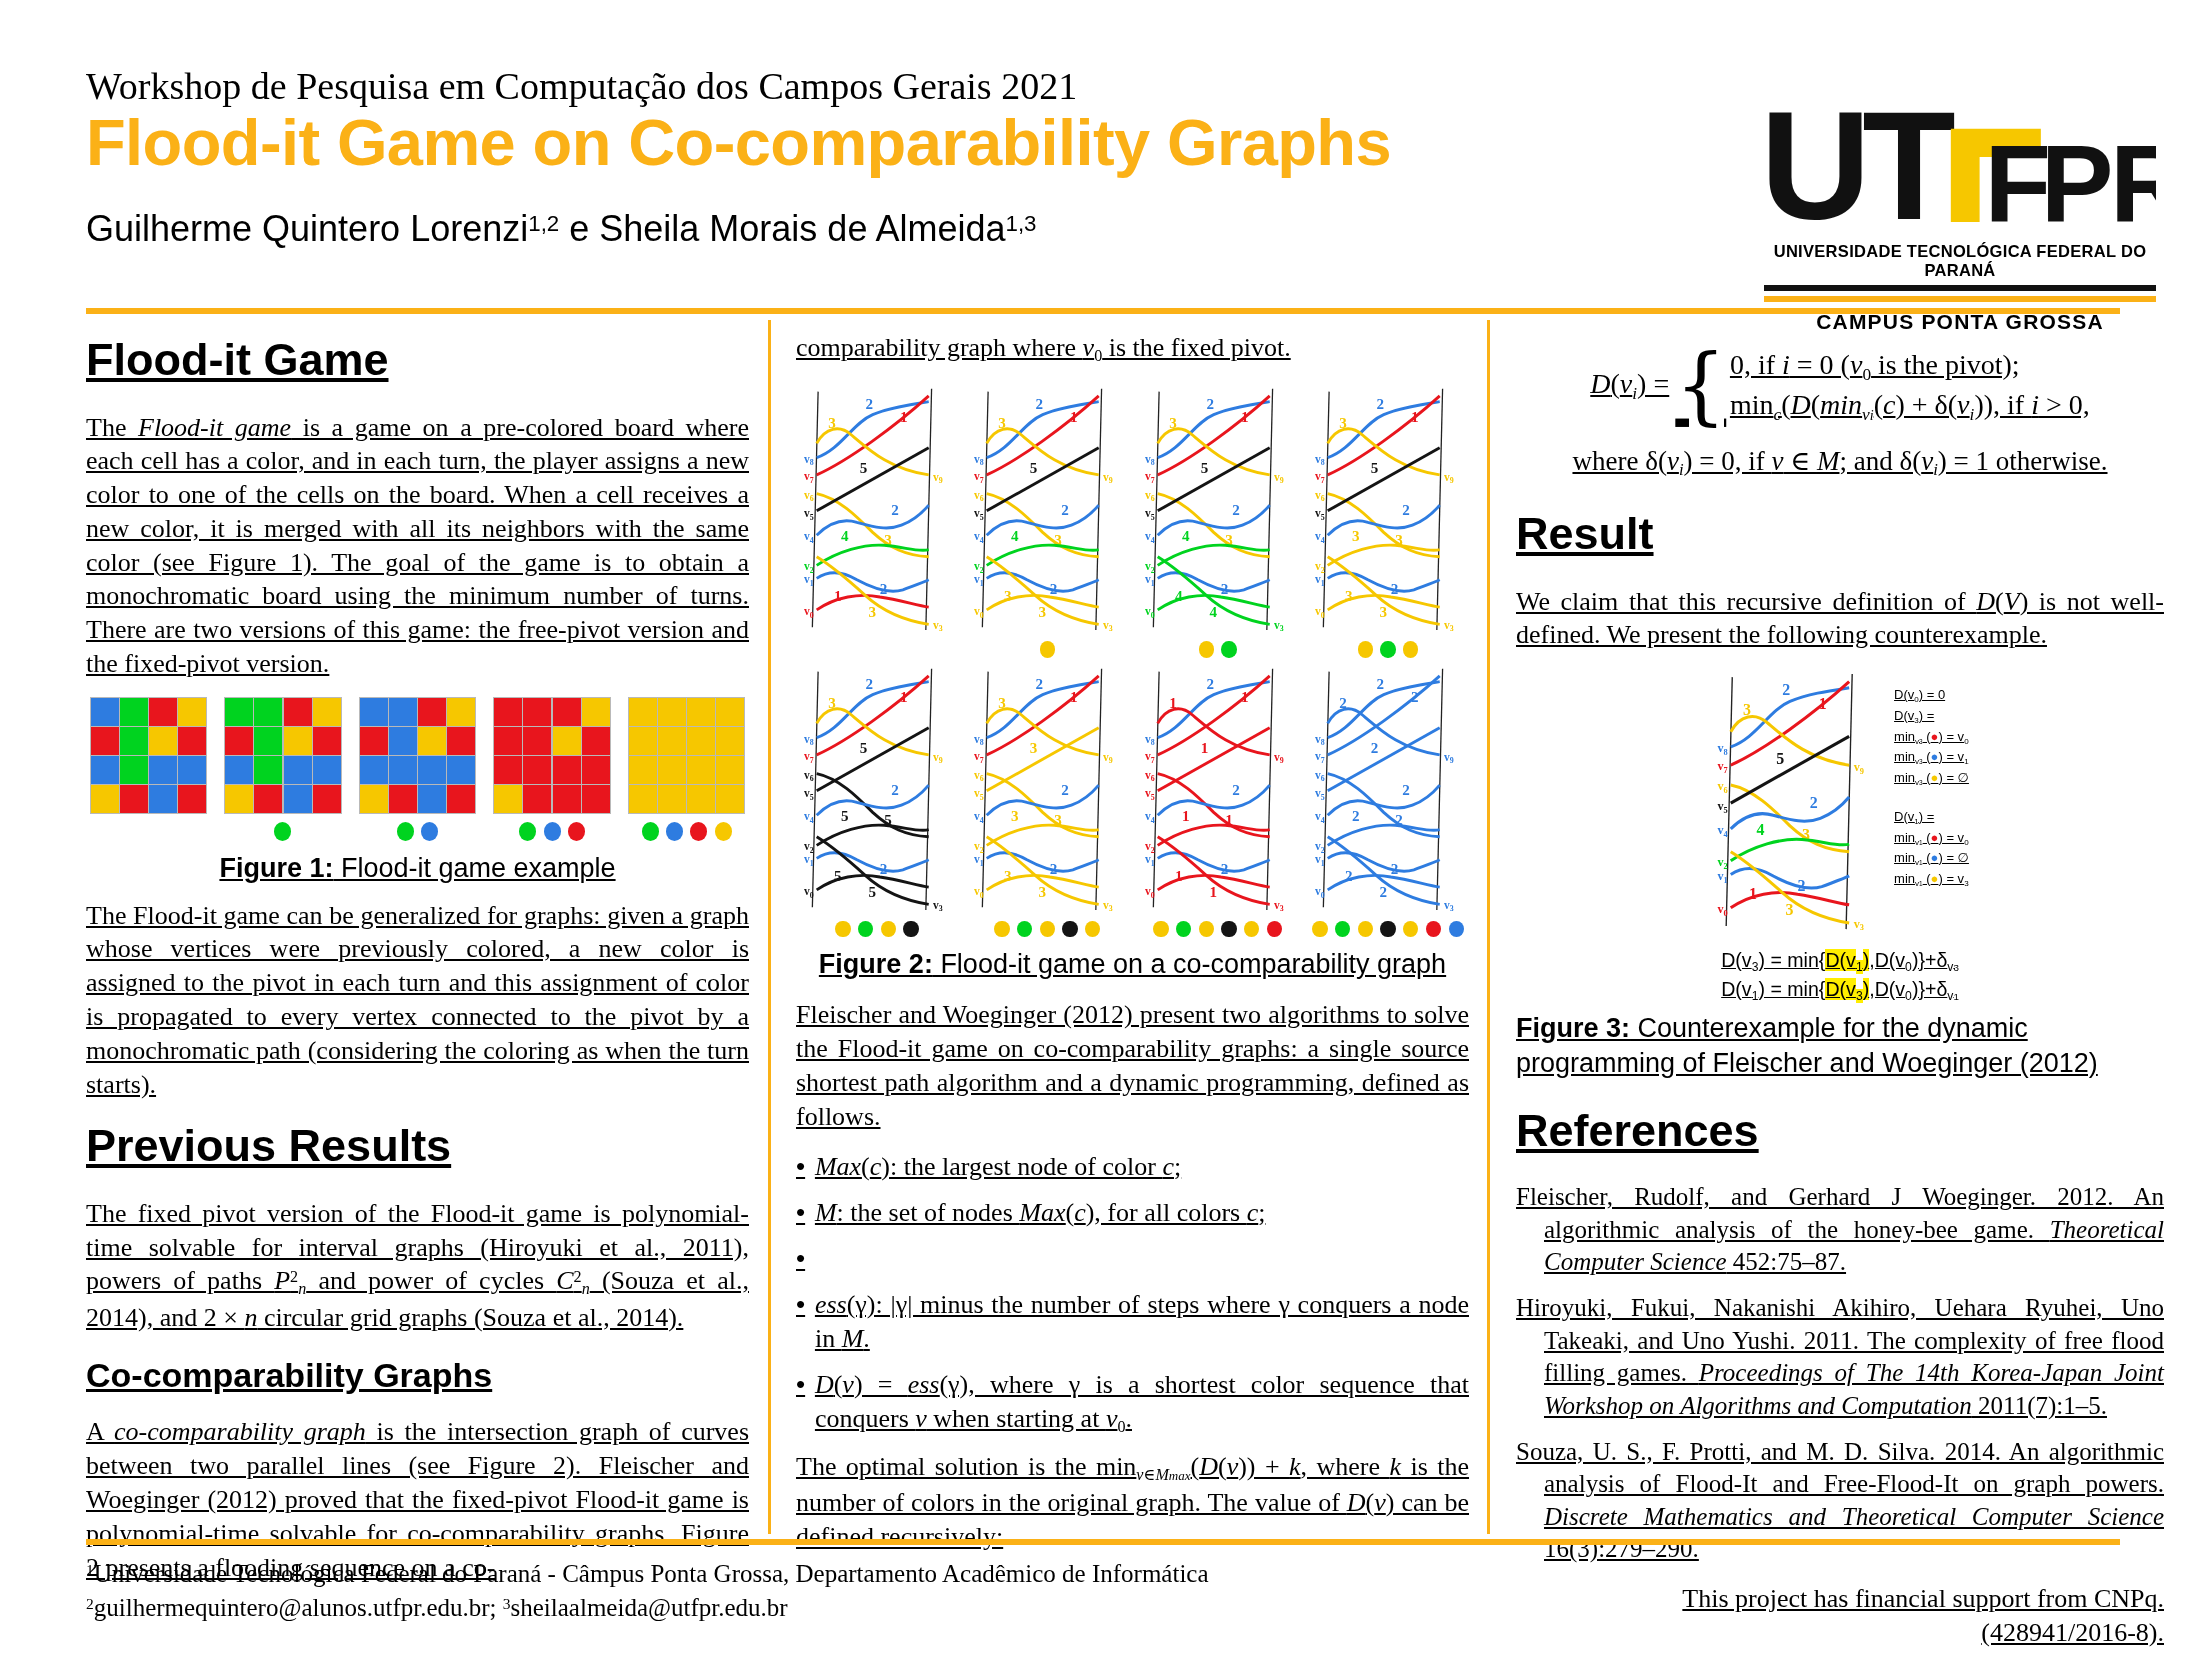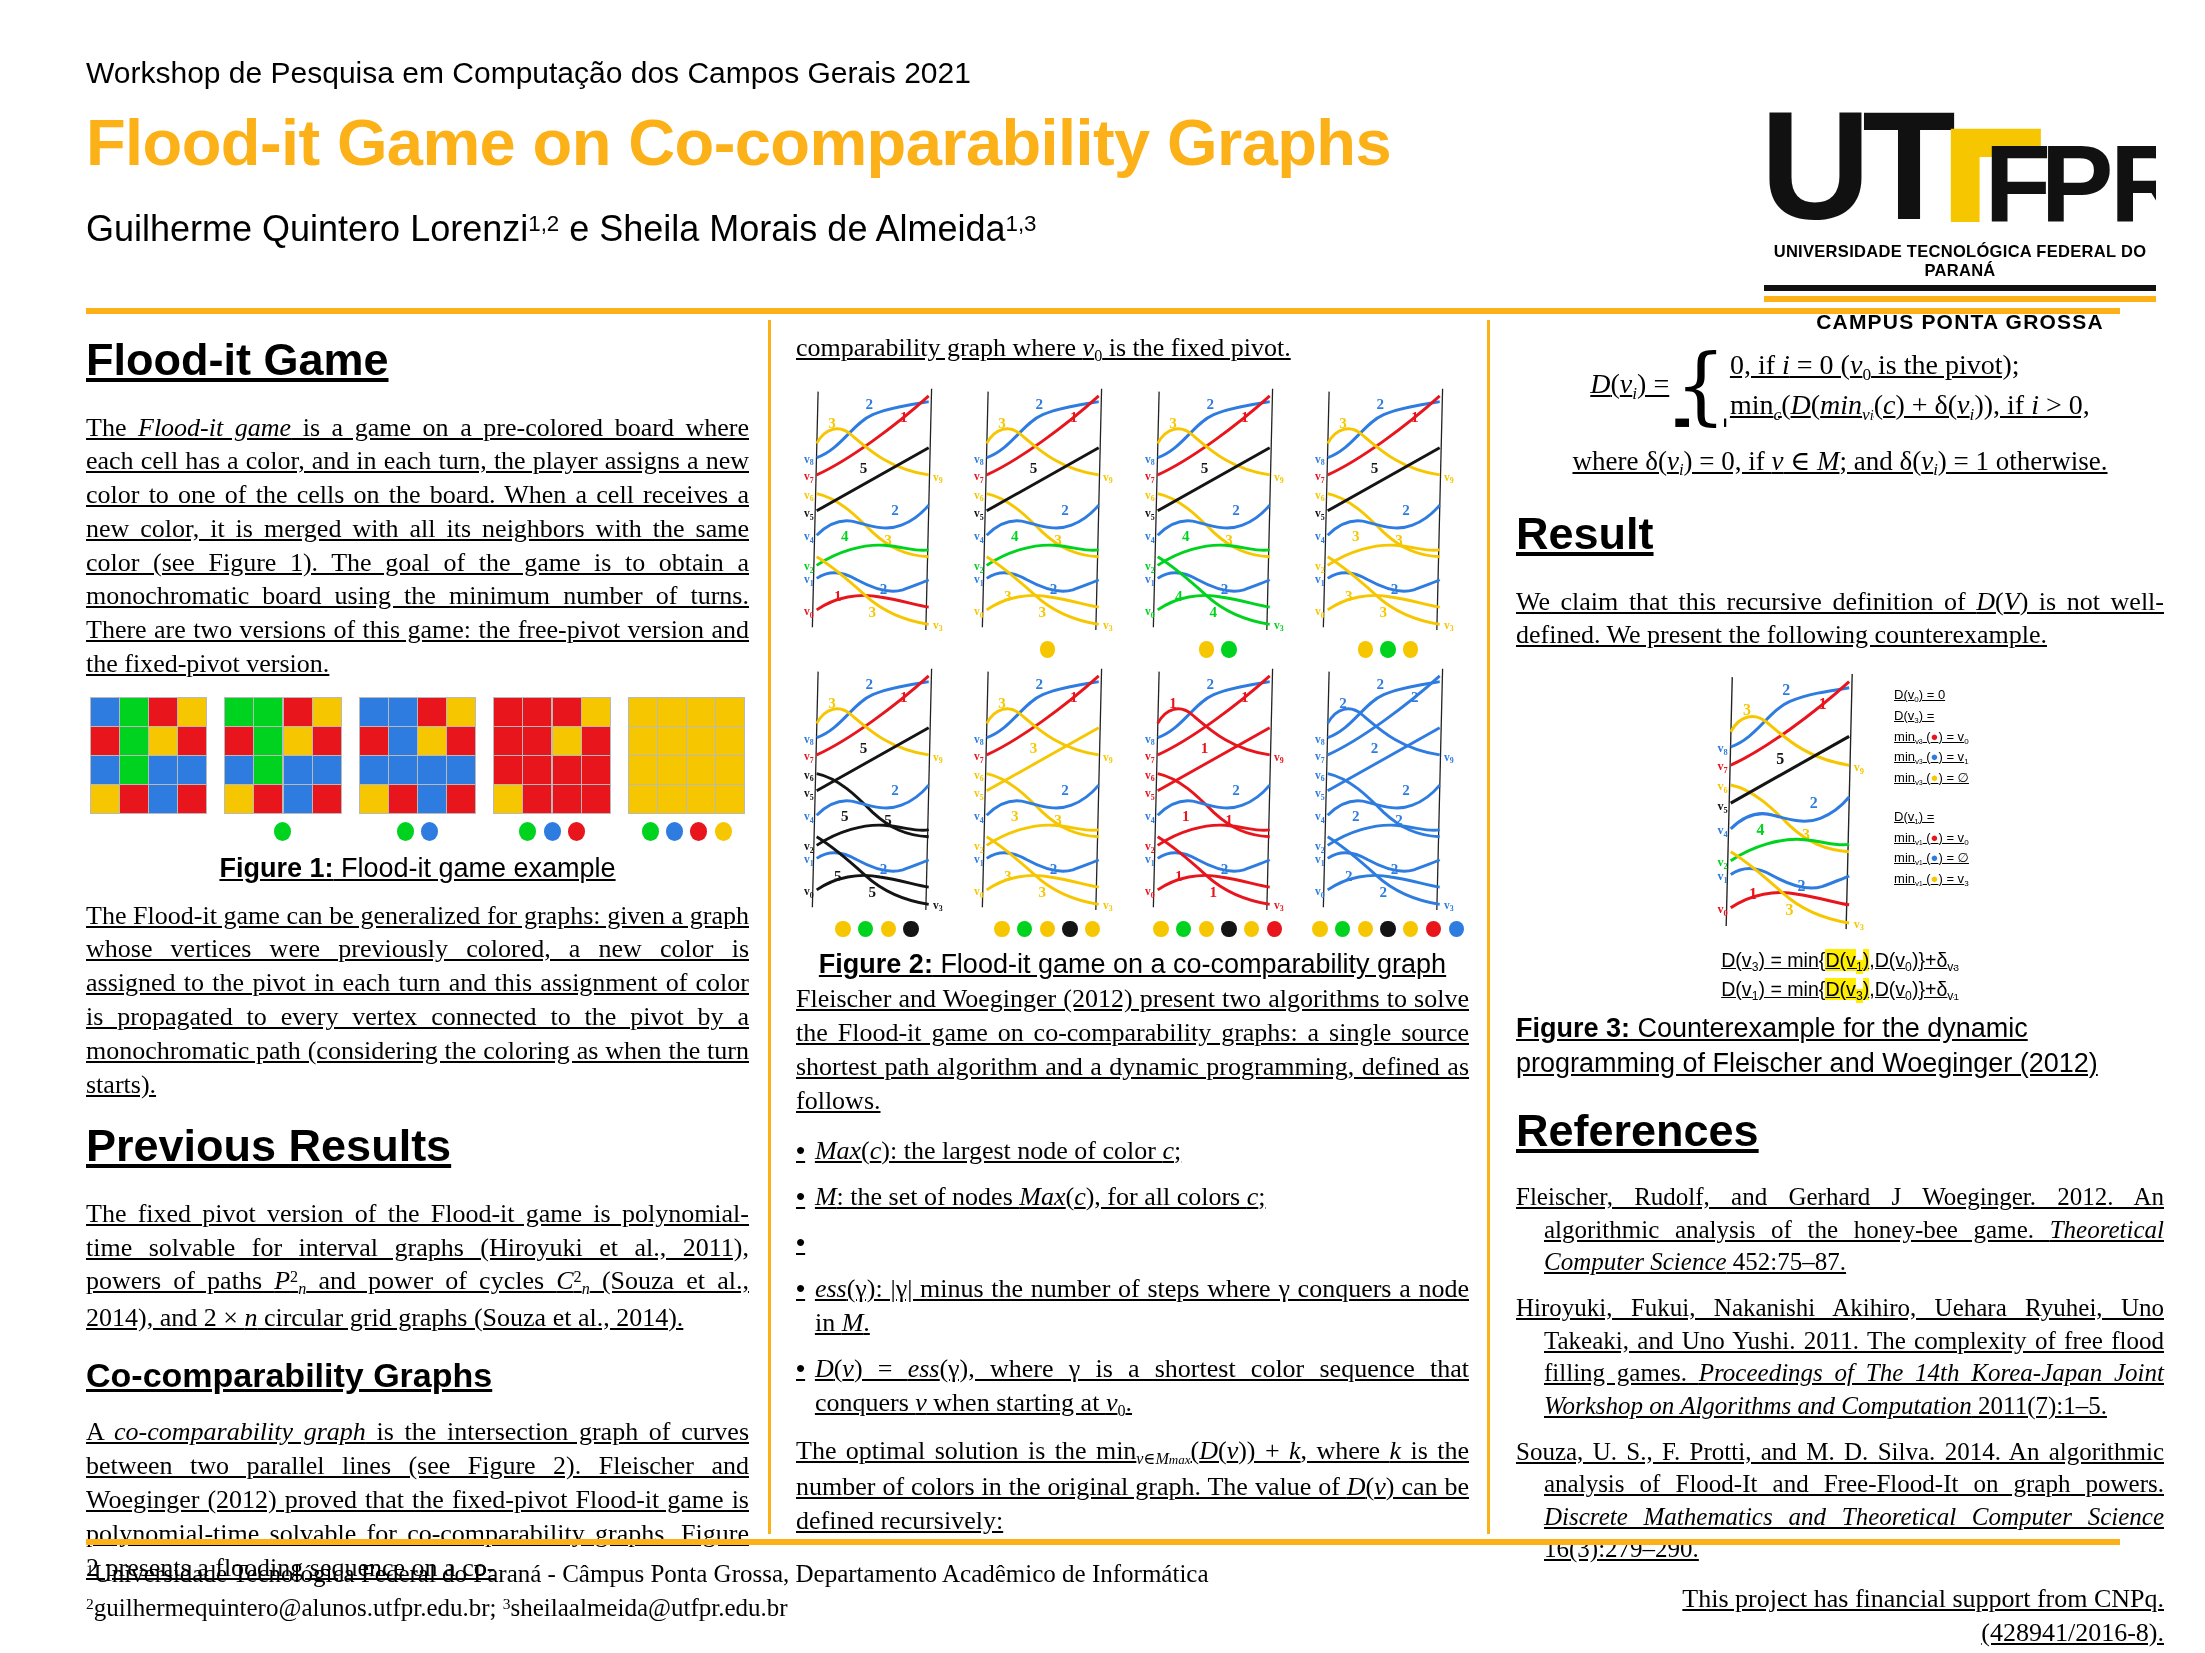--- a/index.html
+++ b/index.html
@@ -7,21 +7,21 @@
     --black:#141414; --accent:#fbb117; --hl:#ffee00;
   }
   *{margin:0;padding:0;box-sizing:border-box;}
   html,body{background:#888;}
   .poster{
     position:relative; width:2205px; height:1654px; background:#ffffff;
     font-family:"Liberation Serif","DejaVu Serif",serif; color:#000;
     overflow:hidden;
   }
   
-  .workshop{position:absolute;left:86px;top:56px;font-family:Liberation Sans, sans-serif;font-size:30px;}
+  .workshop{position:absolute;left:86px;top:64px;font-family:Liberation Serif, serif;font-size:38px;}
   .title{position:absolute;left:86px;top:105px;font-family:"Liberation Sans","DejaVu Sans",sans-serif;
          font-size:65px;font-weight:bold;color:var(--accent);letter-spacing:-0.6px;}
   .authors{position:absolute;left:86px;top:208px;font-family:"Liberation Sans","DejaVu Sans",sans-serif;font-size:36px;}
   .logo{position:absolute;left:1764px;top:92px;width:392px;text-align:center;}
   .logo .uniline{font-family:"Liberation Sans","DejaVu Sans",sans-serif;font-weight:bold;font-size:16.5px;letter-spacing:0.3px;margin-top:3.7px;}
   .logo .bar{height:5.5px;margin-top:5.5px;}
   .logo .bar.b1{background:#111;}
   .logo .bar.b2{background:var(--accent);}
   .logo .campus{font-family:"Liberation Sans","DejaVu Sans",sans-serif;font-weight:bold;font-size:21px;letter-spacing:1.2px;margin-top:8.6px;}
   .rule{position:absolute;left:86px;width:2034px;height:5.5px;background:var(--accent);}
@@ -578,21 +578,21 @@
             <span class="dot" style="background: rgb(246, 199, 0);"></span>
             <span class="dot" style="background: rgb(232, 21, 29);"></span>
             <span class="dot" style="background: rgb(46, 124, 224);"></span>
           </div>
         </div>
       </div>
     <div class="caption">
       <b>Figure 2:</b><span> Flood-it game on a co-comparability graph</span>
     </div>
 
-    <p style="margin-top:0"><span>Fleischer and Woeginger (2012) present two algorithms to solve the Flood-it game on co-comparability graphs: a single source shortest path algorithm and a dynamic programming, defined as follows.</span></p>
+    <p style="margin-top:16px"><span>Fleischer and Woeginger (2012) present two algorithms to solve the Flood-it game on co-comparability graphs: a single source shortest path algorithm and a dynamic programming, defined as follows.</span></p>
 
     <ul class="bullets">
         <li>
           <span class="bsym">•</span>
           <span><span class="rt-i">Max</span><span>(</span><span class="rt-i">c</span><span>): the largest node of color </span><span class="rt-i">c</span><span>;</span></span>
         </li>
         <li>
           <span class="bsym">•</span>
           <span><span class="rt-i">M</span><span>: the set of nodes </span><span class="rt-i">Max</span><span>(</span><span class="rt-i">c</span><span>), for all colors </span><span class="rt-i">c</span><span>;</span></span>
         </li>

